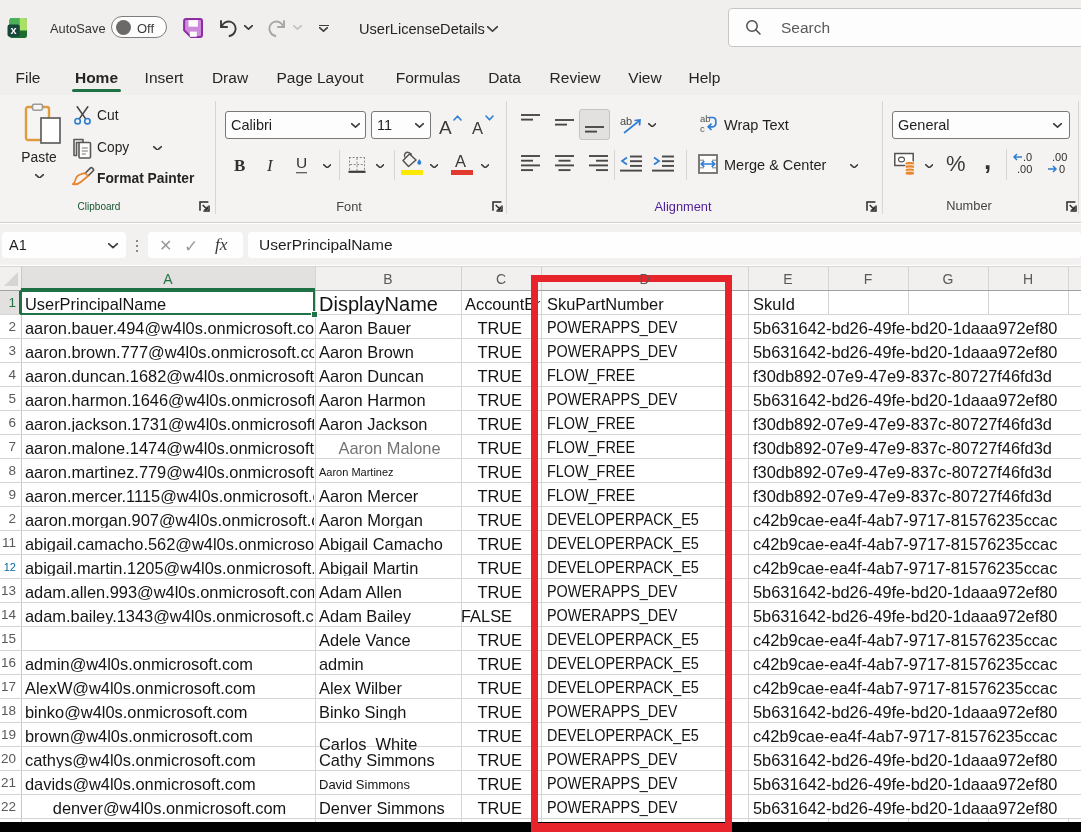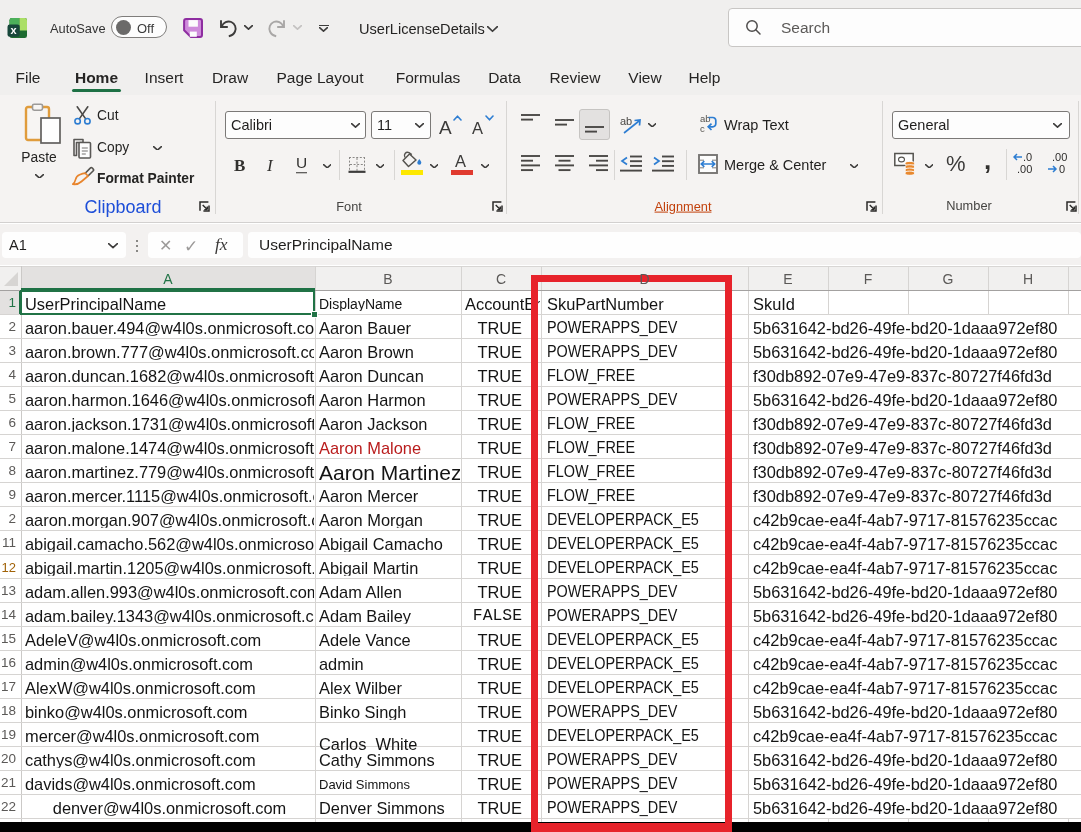--- a/index.html
+++ b/index.html
@@ -98,21 +98,21 @@
 </svg>
 <div class="tx" style="left:97px;top:148px;font-size:13.8px;color:#252423;font-weight:normal;line-height:1;transform:translateY(-50%);">Copy</div>
 <svg class="abs" style="left:152.5px;top:145.525px" width="9" height="4.95" viewBox="0 0 9 4.95">
       <polyline points="0.6,0.6 4.5,4.15 8.4,0.6" fill="none" stroke="#3d3c3b" stroke-width="1.6" stroke-linecap="round" stroke-linejoin="round"></polyline>
     </svg>
 <svg class="abs" style="left:71px;top:165px" width="25" height="24" viewBox="0 0 25 24">
 <path d="M14.2 8.2 L19.5 2.9 A1.1 1.1 0 0 1 21.1 2.9 L22.3 4.1 A1.1 1.1 0 0 1 22.3 5.7 L17 11" fill="none" stroke="#55534f" stroke-width="1.6" stroke-linejoin="round"></path>
 <path d="M14.2 8.2 L17 11 L10.5 16.5 C8 18.8 5 19.6 1.8 19.2 C3.6 17.8 4.2 16.2 4.6 14.4 C5.1 12.2 6.5 10.6 8.6 9.8 C10.4 9.1 12.3 8.5 14.2 8.2 z" fill="none" stroke="#e8842c" stroke-width="1.7" stroke-linejoin="round"></path>
 </svg>
 <div class="tx" style="left:97px;top:179px;font-size:13.8px;color:#252423;font-weight:bold;line-height:1;transform:translateY(-50%);">Format Painter</div>
-<div class="tx" style="left:99px;top:207px;font-size:18px;color:#1d4ed8;font-weight:normal;line-height:1;transform:translateY(-50%);transform:translate(-50%,-50%);margin-left:24px;">Clipboard</div>
+<div class="tx" style="left:99px;top:207px;font-size:10px;color:#14532d;font-weight:normal;line-height:1;transform:translateY(-50%);transform:translate(-50%,-50%);">Clipboard</div>
 <svg class="abs" style="left:199px;top:201px" width="11" height="11" viewBox="0 0 11 11">
 <path d="M1 9.8 V1 H9.4" fill="none" stroke="#2b2a29" stroke-width="1.5"></path>
 <path d="M10 4.4 V10 H4.4" fill="none" stroke="#2b2a29" stroke-width="1.5"></path>
 <path d="M3.7 4 L8.3 8.6 M8.3 8.6 V5.6 M8.3 8.6 H5.3" fill="none" stroke="#2b2a29" stroke-width="1.4"></path>
 </svg>
 <div class="abs" style="left:225px;top:111px;width:141px;height:28px;background:#fdfdfd;border:1px solid #7b7977;border-radius:3px;"></div>
 <div class="tx" style="left:231px;top:125px;font-size:14.5px;color:#201f1e;font-weight:normal;line-height:1;transform:translateY(-50%);">Calibri</div>
 <svg class="abs" style="left:350.5px;top:123.025px" width="9" height="4.95" viewBox="0 0 9 4.95">
       <polyline points="0.6,0.6 4.5,4.15 8.4,0.6" fill="none" stroke="#3d3c3b" stroke-width="1.6" stroke-linecap="round" stroke-linejoin="round"></polyline>
     </svg>
@@ -237,21 +237,21 @@
 <line x1="2" y1="6.2" x2="6" y2="6.2" stroke="#8a8886" stroke-width="1.1"></line>
       <line x1="14" y1="6.2" x2="18" y2="6.2" stroke="#8a8886" stroke-width="1.1"></line>
 <line x1="2" y1="13.8" x2="6" y2="13.8" stroke="#8a8886" stroke-width="1.1"></line>
       <line x1="14" y1="13.8" x2="18" y2="13.8" stroke="#8a8886" stroke-width="1.1"></line>
 <path d="M3.5 10 H16.5 M6.3 7.2 L3.3 10 L6.3 12.8 M13.7 7.2 L16.7 10 L13.7 12.8" fill="none" stroke="#2d7dd2" stroke-width="1.6"></path>
 </svg>
 <div class="tx" style="left:724px;top:165px;font-size:14.5px;color:#201f1e;font-weight:normal;line-height:1;transform:translateY(-50%);">Merge &amp; Center</div>
 <svg class="abs" style="left:849.75px;top:163.6625px" width="8.5" height="4.675000000000001" viewBox="0 0 8.5 4.675000000000001">
       <polyline points="0.6,0.6 4.25,3.875000000000001 7.9,0.6" fill="none" stroke="#3d3c3b" stroke-width="1.5" stroke-linecap="round" stroke-linejoin="round"></polyline>
     </svg>
-<div class="tx" style="left:683px;top:207px;font-size:12.8px;color:#c2410c;font-weight:normal;line-height:1;transform:translateY(-50%);transform:translate(-50%,-50%);text-decoration:underline;">Alignment</div>
+<div class="tx" style="left:683px;top:207px;font-size:12.8px;color:#4c1d95;font-weight:normal;line-height:1;transform:translateY(-50%);transform:translate(-50%,-50%);">Alignment</div>
 <svg class="abs" style="left:866px;top:201px" width="11" height="11" viewBox="0 0 11 11">
 <path d="M1 9.8 V1 H9.4" fill="none" stroke="#2b2a29" stroke-width="1.5"></path>
 <path d="M10 4.4 V10 H4.4" fill="none" stroke="#2b2a29" stroke-width="1.5"></path>
 <path d="M3.7 4 L8.3 8.6 M8.3 8.6 V5.6 M8.3 8.6 H5.3" fill="none" stroke="#2b2a29" stroke-width="1.4"></path>
 </svg>
 <div class="abs" style="left:892px;top:111px;width:178px;height:28px;background:#fdfdfd;border:1px solid #7b7977;border-radius:3px;"></div>
 <div class="tx" style="left:898px;top:125px;font-size:14.5px;color:#201f1e;font-weight:normal;line-height:1;transform:translateY(-50%);">General</div>
 <svg class="abs" style="left:1052.5px;top:123.025px" width="9" height="4.95" viewBox="0 0 9 4.95">
       <polyline points="0.6,0.6 4.5,4.15 8.4,0.6" fill="none" stroke="#3d3c3b" stroke-width="1.6" stroke-linecap="round" stroke-linejoin="round"></polyline>
     </svg>
@@ -357,33 +357,33 @@
 <div class="tx" style="right:1065px;top:327.0px;font-size:13.5px;color:#5b5957;line-height:1;transform:translateY(-50%);">2</div>
 <div class="tx" style="right:1065px;top:351.0px;font-size:13.5px;color:#5b5957;line-height:1;transform:translateY(-50%);">3</div>
 <div class="tx" style="right:1065px;top:375.0px;font-size:13.5px;color:#5b5957;line-height:1;transform:translateY(-50%);">4</div>
 <div class="tx" style="right:1065px;top:399.0px;font-size:13.5px;color:#5b5957;line-height:1;transform:translateY(-50%);">5</div>
 <div class="tx" style="right:1065px;top:423.0px;font-size:13.5px;color:#5b5957;line-height:1;transform:translateY(-50%);">6</div>
 <div class="tx" style="right:1065px;top:447.0px;font-size:13.5px;color:#5b5957;line-height:1;transform:translateY(-50%);">7</div>
 <div class="tx" style="right:1065px;top:471.0px;font-size:13.5px;color:#5b5957;line-height:1;transform:translateY(-50%);">8</div>
 <div class="tx" style="right:1065px;top:495.0px;font-size:13.5px;color:#5b5957;line-height:1;transform:translateY(-50%);">9</div>
 <div class="tx" style="right:1065px;top:519.0px;font-size:13.5px;color:#5b5957;line-height:1;transform:translateY(-50%);">2</div>
 <div class="tx" style="right:1065px;top:543.0px;font-size:13.5px;color:#5b5957;line-height:1;transform:translateY(-50%);">11</div>
-<div class="tx" style="right:1065px;top:567.0px;font-size:13px;color:#a16207;line-height:1;transform:translateY(-50%);">12</div>
+<div class="tx" style="right:1065px;top:567.0px;font-size:11px;color:#0369a1;line-height:1;transform:translateY(-50%);">12</div>
 <div class="tx" style="right:1065px;top:591.0px;font-size:13.5px;color:#5b5957;line-height:1;transform:translateY(-50%);">13</div>
 <div class="tx" style="right:1065px;top:615.0px;font-size:13.5px;color:#5b5957;line-height:1;transform:translateY(-50%);">14</div>
 <div class="tx" style="right:1065px;top:639.0px;font-size:13.5px;color:#5b5957;line-height:1;transform:translateY(-50%);">15</div>
 <div class="tx" style="right:1065px;top:663.0px;font-size:13.5px;color:#5b5957;line-height:1;transform:translateY(-50%);">16</div>
 <div class="tx" style="right:1065px;top:687.0px;font-size:13.5px;color:#5b5957;line-height:1;transform:translateY(-50%);">17</div>
 <div class="tx" style="right:1065px;top:711.0px;font-size:13.5px;color:#5b5957;line-height:1;transform:translateY(-50%);">18</div>
 <div class="tx" style="right:1065px;top:735.0px;font-size:13.5px;color:#5b5957;line-height:1;transform:translateY(-50%);padding-left:18px;">19</div>
 <div class="tx" style="right:1065px;top:759.0px;font-size:13.5px;color:#5b5957;line-height:1;transform:translateY(-50%);">20</div>
 <div class="tx" style="right:1065px;top:783.0px;font-size:13.5px;color:#5b5957;line-height:1;transform:translateY(-50%);">21</div>
 <div class="tx" style="right:1065px;top:807.0px;font-size:13.5px;color:#5b5957;line-height:1;transform:translateY(-50%);">22</div>
 <div class="tx" style="left:25px;top:303.5px;width:289px;overflow:hidden;font-size:16.4px;color:#141414;line-height:1;transform:translateY(-50%);">UserPrincipalName</div>
-<div class="tx" style="left:319px;top:303.5px;width:141px;overflow:hidden;font-size:14px;color:#141414;line-height:1;transform:translateY(-50%);">DisplayName</div>
+<div class="tx" style="left:319px;top:303.5px;width:141px;overflow:hidden;font-size:20px;color:#141414;line-height:1;transform:translateY(-50%);">DisplayName</div>
 <div class="tx" style="left:465px;top:303.5px;width:75px;overflow:hidden;font-size:16.4px;color:#141414;line-height:1;transform:translateY(-50%);">AccountEnabled</div>
 <div class="tx" style="left:547px;top:303.5px;font-size:16.4px;color:#141414;line-height:1;transform-origin:left center;transform:translateY(-50%);">SkuPartNumber</div>
 <div class="tx" style="left:753px;top:303.5px;font-size:16.4px;color:#141414;line-height:1;transform:translateY(-50%);">SkuId</div>
 <div class="tx" style="left:25px;top:327.5px;width:289px;overflow:hidden;font-size:16.4px;color:#141414;line-height:1;transform:translateY(-50%);">aaron.bauer.494@w4l0s.onmicrosoft.com</div>
 <div class="tx" style="left:319px;top:327.5px;width:141px;overflow:hidden;font-size:16.4px;color:#141414;line-height:1;transform:translateY(-50%);">Aaron Bauer</div>
 <div class="tx" style="left:461px;top:327.5px;width:61px;text-align:right;font-size:16.4px;color:#141414;line-height:1;transform:translateY(-50%);">TRUE</div>
 <div class="tx" style="left:547px;top:327.5px;font-size:16px;color:#141414;line-height:1;transform-origin:left center;transform:translateY(-50%) scaleX(0.9);">POWERAPPS_DEV</div>
 <div class="tx" style="left:753px;top:327.5px;font-size:16.4px;color:#141414;line-height:1;transform:translateY(-50%);">5b631642-bd26-49fe-bd20-1daaa972ef80</div>
 <div class="tx" style="left:25px;top:351.5px;width:289px;overflow:hidden;font-size:16.4px;color:#141414;line-height:1;transform:translateY(-50%);">aaron.brown.777@w4l0s.onmicrosoft.com</div>
 <div class="tx" style="left:319px;top:351.5px;width:141px;overflow:hidden;font-size:16.4px;color:#141414;line-height:1;transform:translateY(-50%);">Aaron Brown</div>
@@ -399,26 +399,26 @@
 <div class="tx" style="left:319px;top:399.5px;width:141px;overflow:hidden;font-size:16.4px;color:#141414;line-height:1;transform:translateY(-50%);">Aaron Harmon</div>
 <div class="tx" style="left:461px;top:399.5px;width:61px;text-align:right;font-size:16.4px;color:#141414;line-height:1;transform:translateY(-50%);">TRUE</div>
 <div class="tx" style="left:547px;top:399.5px;font-size:16px;color:#141414;line-height:1;transform-origin:left center;transform:translateY(-50%) scaleX(0.9);">POWERAPPS_DEV</div>
 <div class="tx" style="left:753px;top:399.5px;font-size:16.4px;color:#141414;line-height:1;transform:translateY(-50%);">5b631642-bd26-49fe-bd20-1daaa972ef80</div>
 <div class="tx" style="left:25px;top:423.5px;width:289px;overflow:hidden;font-size:16.4px;color:#141414;line-height:1;transform:translateY(-50%);">aaron.jackson.1731@w4l0s.onmicrosoft.com</div>
 <div class="tx" style="left:319px;top:423.5px;width:141px;overflow:hidden;font-size:16.4px;color:#141414;line-height:1;transform:translateY(-50%);">Aaron Jackson</div>
 <div class="tx" style="left:461px;top:423.5px;width:61px;text-align:right;font-size:16.4px;color:#141414;line-height:1;transform:translateY(-50%);">TRUE</div>
 <div class="tx" style="left:547px;top:423.5px;font-size:16px;color:#141414;line-height:1;transform-origin:left center;transform:translateY(-50%) scaleX(0.9);">FLOW_FREE</div>
 <div class="tx" style="left:753px;top:423.5px;font-size:16.4px;color:#141414;line-height:1;transform:translateY(-50%);">f30db892-07e9-47e9-837c-80727f46fd3d</div>
 <div class="tx" style="left:25px;top:447.5px;width:289px;overflow:hidden;font-size:16.4px;color:#141414;line-height:1;transform:translateY(-50%);">aaron.malone.1474@w4l0s.onmicrosoft.com</div>
-<div class="tx" style="left:319px;top:447.5px;width:141px;overflow:hidden;font-size:16.4px;color:#b91c1c;line-height:1;transform:translateY(-50%);">Aaron Malone</div>
+<div class="tx" style="left:319px;top:447.5px;width:141px;overflow:hidden;font-size:16.4px;color:#737373;line-height:1;transform:translateY(-50%);text-align:center;">Aaron Malone</div>
 <div class="tx" style="left:461px;top:447.5px;width:61px;text-align:right;font-size:16.4px;color:#141414;line-height:1;transform:translateY(-50%);">TRUE</div>
 <div class="tx" style="left:547px;top:447.5px;font-size:16px;color:#141414;line-height:1;transform-origin:left center;transform:translateY(-50%) scaleX(0.9);">FLOW_FREE</div>
 <div class="tx" style="left:753px;top:447.5px;font-size:16.4px;color:#141414;line-height:1;transform:translateY(-50%);">f30db892-07e9-47e9-837c-80727f46fd3d</div>
 <div class="tx" style="left:25px;top:471.5px;width:289px;overflow:hidden;font-size:16.4px;color:#141414;line-height:1;transform:translateY(-50%);">aaron.martinez.779@w4l0s.onmicrosoft.com</div>
-<div class="tx" style="left:319px;top:471.5px;width:141px;overflow:hidden;font-size:21px;color:#141414;line-height:1;transform:translateY(-50%);">Aaron Martinez</div>
+<div class="tx" style="left:319px;top:471.5px;width:141px;overflow:hidden;font-size:11px;color:#141414;line-height:1;transform:translateY(-50%);">Aaron Martinez</div>
 <div class="tx" style="left:461px;top:471.5px;width:61px;text-align:right;font-size:16.4px;color:#141414;line-height:1;transform:translateY(-50%);">TRUE</div>
 <div class="tx" style="left:547px;top:471.5px;font-size:16px;color:#141414;line-height:1;transform-origin:left center;transform:translateY(-50%) scaleX(0.9);">FLOW_FREE</div>
 <div class="tx" style="left:753px;top:471.5px;font-size:16.4px;color:#141414;line-height:1;transform:translateY(-50%);">f30db892-07e9-47e9-837c-80727f46fd3d</div>
 <div class="tx" style="left:25px;top:495.5px;width:289px;overflow:hidden;font-size:16.4px;color:#141414;line-height:1;transform:translateY(-50%);">aaron.mercer.1115@w4l0s.onmicrosoft.com</div>
 <div class="tx" style="left:319px;top:495.5px;width:141px;overflow:hidden;font-size:16.4px;color:#141414;line-height:1;transform:translateY(-50%);">Aaron Mercer</div>
 <div class="tx" style="left:461px;top:495.5px;width:61px;text-align:right;font-size:16.4px;color:#141414;line-height:1;transform:translateY(-50%);">TRUE</div>
 <div class="tx" style="left:547px;top:495.5px;font-size:16px;color:#141414;line-height:1;transform-origin:left center;transform:translateY(-50%) scaleX(0.9);">FLOW_FREE</div>
 <div class="tx" style="left:753px;top:495.5px;font-size:16.4px;color:#141414;line-height:1;transform:translateY(-50%);">f30db892-07e9-47e9-837c-80727f46fd3d</div>
 <div class="tx" style="left:25px;top:519.5px;width:289px;overflow:hidden;font-size:16.4px;color:#141414;line-height:1;transform:translateY(-50%);">aaron.morgan.907@w4l0s.onmicrosoft.com</div>
 <div class="tx" style="left:319px;top:519.5px;width:141px;overflow:hidden;font-size:16.4px;color:#141414;line-height:1;transform:translateY(-50%);">Aaron Morgan</div>
@@ -435,44 +435,43 @@
 <div class="tx" style="left:461px;top:567.5px;width:61px;text-align:right;font-size:16.4px;color:#141414;line-height:1;transform:translateY(-50%);">TRUE</div>
 <div class="tx" style="left:547px;top:567.5px;font-size:16px;color:#141414;line-height:1;transform-origin:left center;transform:translateY(-50%) scaleX(0.9);">DEVELOPERPACK_E5</div>
 <div class="tx" style="left:753px;top:567.5px;font-size:16.4px;color:#141414;line-height:1;transform:translateY(-50%);">c42b9cae-ea4f-4ab7-9717-81576235ccac</div>
 <div class="tx" style="left:25px;top:591.5px;width:289px;overflow:hidden;font-size:16.4px;color:#141414;line-height:1;transform:translateY(-50%);">adam.allen.993@w4l0s.onmicrosoft.com</div>
 <div class="tx" style="left:319px;top:591.5px;width:141px;overflow:hidden;font-size:16.4px;color:#141414;line-height:1;transform:translateY(-50%);">Adam Allen</div>
 <div class="tx" style="left:461px;top:591.5px;width:61px;text-align:right;font-size:16.4px;color:#141414;line-height:1;transform:translateY(-50%);">TRUE</div>
 <div class="tx" style="left:547px;top:591.5px;font-size:16px;color:#141414;line-height:1;transform-origin:left center;transform:translateY(-50%) scaleX(0.9);">POWERAPPS_DEV</div>
 <div class="tx" style="left:753px;top:591.5px;font-size:16.4px;color:#141414;line-height:1;transform:translateY(-50%);">5b631642-bd26-49fe-bd20-1daaa972ef80</div>
 <div class="tx" style="left:25px;top:615.5px;width:289px;overflow:hidden;font-size:16.4px;color:#141414;line-height:1;transform:translateY(-50%);">adam.bailey.1343@w4l0s.onmicrosoft.com</div>
 <div class="tx" style="left:319px;top:615.5px;width:141px;overflow:hidden;font-size:16.4px;color:#141414;line-height:1;transform:translateY(-50%);">Adam Bailey</div>
-<div class="tx" style="left:461px;top:615.5px;width:61px;text-align:right;font-size:16.4px;color:#141414;line-height:1;transform:translateY(-50%);font-family:Liberation Mono, monospace;">FALSE</div>
+<div class="tx" style="left:461px;top:615.5px;width:61px;text-align:left;font-size:16.4px;color:#141414;line-height:1;transform:translateY(-50%);">FALSE</div>
 <div class="tx" style="left:547px;top:615.5px;font-size:16px;color:#141414;line-height:1;transform-origin:left center;transform:translateY(-50%) scaleX(0.9);">POWERAPPS_DEV</div>
 <div class="tx" style="left:753px;top:615.5px;font-size:16.4px;color:#141414;line-height:1;transform:translateY(-50%);">5b631642-bd26-49fe-bd20-1daaa972ef80</div>
-<div class="tx" style="left:25px;top:639.5px;width:289px;overflow:hidden;font-size:16.4px;color:#141414;line-height:1;transform:translateY(-50%);">AdeleV@w4l0s.onmicrosoft.com</div>
 <div class="tx" style="left:319px;top:639.5px;width:141px;overflow:hidden;font-size:16.4px;color:#141414;line-height:1;transform:translateY(-50%);">Adele Vance</div>
 <div class="tx" style="left:461px;top:639.5px;width:61px;text-align:right;font-size:16.4px;color:#141414;line-height:1;transform:translateY(-50%);">TRUE</div>
 <div class="tx" style="left:547px;top:639.5px;font-size:16px;color:#141414;line-height:1;transform-origin:left center;transform:translateY(-50%) scaleX(0.9);">DEVELOPERPACK_E5</div>
 <div class="tx" style="left:753px;top:639.5px;font-size:16.4px;color:#141414;line-height:1;transform:translateY(-50%);">c42b9cae-ea4f-4ab7-9717-81576235ccac</div>
 <div class="tx" style="left:25px;top:663.5px;width:289px;overflow:hidden;font-size:16.4px;color:#141414;line-height:1;transform:translateY(-50%);">admin@w4l0s.onmicrosoft.com</div>
 <div class="tx" style="left:319px;top:663.5px;width:141px;overflow:hidden;font-size:16.4px;color:#141414;line-height:1;transform:translateY(-50%);">admin</div>
 <div class="tx" style="left:461px;top:663.5px;width:61px;text-align:right;font-size:16.4px;color:#141414;line-height:1;transform:translateY(-50%);">TRUE</div>
 <div class="tx" style="left:547px;top:663.5px;font-size:16px;color:#141414;line-height:1;transform-origin:left center;transform:translateY(-50%) scaleX(0.9);">DEVELOPERPACK_E5</div>
 <div class="tx" style="left:753px;top:663.5px;font-size:16.4px;color:#141414;line-height:1;transform:translateY(-50%);">c42b9cae-ea4f-4ab7-9717-81576235ccac</div>
 <div class="tx" style="left:25px;top:687.5px;width:289px;overflow:hidden;font-size:16.4px;color:#141414;line-height:1;transform:translateY(-50%);">AlexW@w4l0s.onmicrosoft.com</div>
 <div class="tx" style="left:319px;top:687.5px;width:141px;overflow:hidden;font-size:16.4px;color:#141414;line-height:1;transform:translateY(-50%);">Alex Wilber</div>
 <div class="tx" style="left:461px;top:687.5px;width:61px;text-align:right;font-size:16.4px;color:#141414;line-height:1;transform:translateY(-50%);">TRUE</div>
 <div class="tx" style="left:547px;top:687.5px;font-size:16px;color:#141414;line-height:1;transform-origin:left center;transform:translateY(-50%) scaleX(0.9);">DEVELOPERPACK_E5</div>
 <div class="tx" style="left:753px;top:687.5px;font-size:16.4px;color:#141414;line-height:1;transform:translateY(-50%);">c42b9cae-ea4f-4ab7-9717-81576235ccac</div>
 <div class="tx" style="left:25px;top:711.5px;width:289px;overflow:hidden;font-size:16.4px;color:#141414;line-height:1;transform:translateY(-50%);">binko@w4l0s.onmicrosoft.com</div>
 <div class="tx" style="left:319px;top:711.5px;width:141px;overflow:hidden;font-size:16.4px;color:#141414;line-height:1;transform:translateY(-50%);">Binko Singh</div>
 <div class="tx" style="left:461px;top:711.5px;width:61px;text-align:right;font-size:16.4px;color:#141414;line-height:1;transform:translateY(-50%);">TRUE</div>
 <div class="tx" style="left:547px;top:711.5px;font-size:16px;color:#141414;line-height:1;transform-origin:left center;transform:translateY(-50%) scaleX(0.9);">POWERAPPS_DEV</div>
 <div class="tx" style="left:753px;top:711.5px;font-size:16.4px;color:#141414;line-height:1;transform:translateY(-50%);">5b631642-bd26-49fe-bd20-1daaa972ef80</div>
-<div class="tx" style="left:25px;top:735.5px;width:289px;overflow:hidden;font-size:16.4px;color:#141414;line-height:1;transform:translateY(-50%);">mercer@w4l0s.onmicrosoft.com</div>
+<div class="tx" style="left:25px;top:735.5px;width:289px;overflow:hidden;font-size:16.4px;color:#141414;line-height:1;transform:translateY(-50%);">brown@w4l0s.onmicrosoft.com</div>
 <div class="tx" style="left:319px;top:735.5px;width:141px;overflow:hidden;font-size:16.4px;color:#141414;line-height:1;transform:translateY(-50%);margin-top:8px;">Carlos&nbsp;&nbsp;White</div>
 <div class="tx" style="left:461px;top:735.5px;width:61px;text-align:right;font-size:16.4px;color:#141414;line-height:1;transform:translateY(-50%);">TRUE</div>
 <div class="tx" style="left:547px;top:735.5px;font-size:16px;color:#141414;line-height:1;transform-origin:left center;transform:translateY(-50%) scaleX(0.9);">DEVELOPERPACK_E5</div>
 <div class="tx" style="left:753px;top:735.5px;font-size:16.4px;color:#141414;line-height:1;transform:translateY(-50%);">c42b9cae-ea4f-4ab7-9717-81576235ccac</div>
 <div class="tx" style="left:25px;top:759.5px;width:289px;overflow:hidden;font-size:16.4px;color:#141414;line-height:1;transform:translateY(-50%);">cathys@w4l0s.onmicrosoft.com</div>
 <div class="tx" style="left:319px;top:759.5px;width:141px;overflow:hidden;font-size:16.4px;color:#141414;line-height:1;transform:translateY(-50%);">Cathy Simmons</div>
 <div class="tx" style="left:461px;top:759.5px;width:61px;text-align:right;font-size:16.4px;color:#141414;line-height:1;transform:translateY(-50%);">TRUE</div>
 <div class="tx" style="left:547px;top:759.5px;font-size:16px;color:#141414;line-height:1;transform-origin:left center;transform:translateY(-50%) scaleX(0.9);">POWERAPPS_DEV</div>
 <div class="tx" style="left:753px;top:759.5px;font-size:16.4px;color:#141414;line-height:1;transform:translateY(-50%);">5b631642-bd26-49fe-bd20-1daaa972ef80</div>
 <div class="tx" style="left:25px;top:783.5px;width:289px;overflow:hidden;font-size:16.4px;color:#141414;line-height:1;transform:translateY(-50%);">davids@w4l0s.onmicrosoft.com</div>

